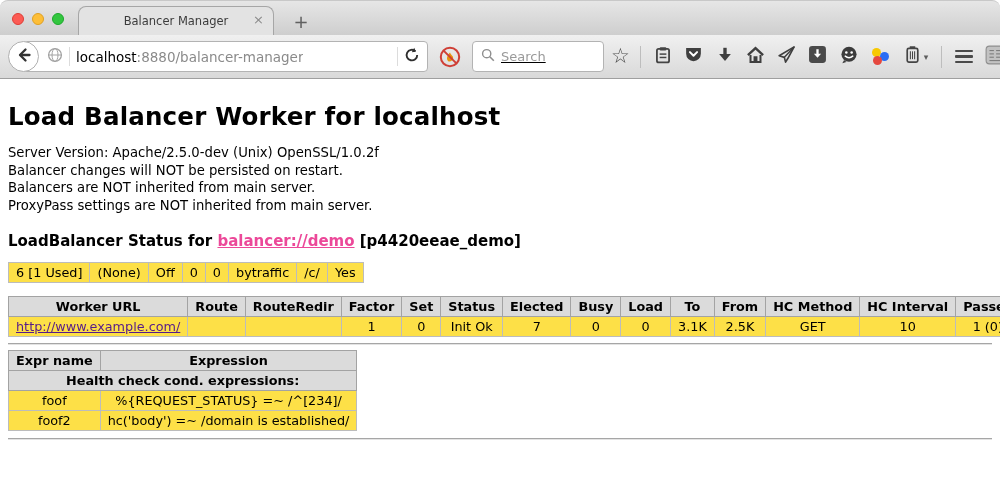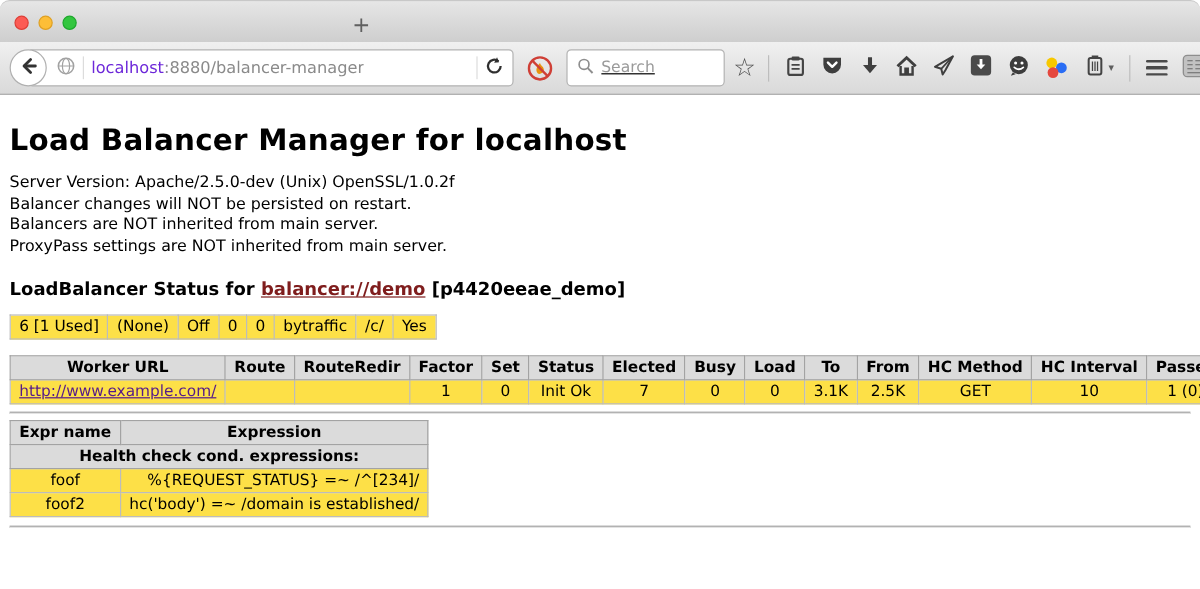--- a/index.html
+++ b/index.html
@@ -24,21 +24,21 @@
   .newtab { position:absolute; left:290px; bottom:3px; font-size:18px; color:#606060; width:22px; text-align:center; }
 
   .navbar { height:44px; background:linear-gradient(#f0f0f0,#d9d9d9); border-bottom:1px solid #9f9f9f;
             display:flex; align-items:center; padding:0 8px; }
   .back-btn { width:31px; height:31px; border-radius:50%; background:#fff; border:1px solid #b0b0b0;
               display:flex; align-items:center; justify-content:center; position:relative; z-index:2; flex:0 0 auto; }
   .url-field { width:405px; height:31px; background:#fff; border:1px solid #b3b3b3; border-radius:4px;
                display:flex; align-items:center; gap:6px; padding:0 7px 0 23px; margin-left:-16px;
                font-size:13.5px; flex:0 0 auto; }
   .url-text { white-space:nowrap; overflow:hidden; }
-  .url-domain { color:#6d28d9; }
+  .url-domain { color:#000000; }
   .url-rest { color:#8a8a8a; }
   .vdiv { width:1px; height:19px; background:#dcdcdc; flex:0 0 auto; }
   .spacer { flex:1; }
   .noflash { margin:0 11px; width:22px; height:22px; flex:0 0 auto; }
   .search-field { width:132px; height:31px; background:#fff; border:1px solid #b3b3b3; border-radius:4px;
                   display:flex; align-items:center; gap:6px; padding:0 8px; flex:0 0 auto;text-decoration:underline; }
   .search-field input { border:none; outline:none; width:90px; font-size:13px; color:#444;
                         font-family:"DejaVu Sans",sans-serif; background:transparent; }
   .search-field input::placeholder { color:#9a9a9a; }
   .tool-btn { width:29px; height:30px; display:flex; align-items:center; justify-content:center; flex:0 0 auto; margin-left:2px; }
@@ -52,44 +52,48 @@
   .caret { font-size:9px; color:#5e5e5e; margin-left:3px; }
   .burger { display:flex; flex-direction:column; gap:3px; }
   .burger span { display:block; width:18px; height:2.6px; background:#4a4a4a; border-radius:1px; }
 
   
   .content { padding:0 8px; color:#000; }
   h1 { font-size:24.5px; font-weight:bold; margin:23px 0 13px; letter-spacing:0.2px; }
   .info { font-size:13.2px; line-height:17.6px; }
   h3 { font-size:15px; font-weight:bold; margin:18px 0 12px; }
   a { color:#551a8b; text-decoration:underline; }
-  h3 a { color:#7f1d1d; }
+  h3 a { color:#ec4899; }
 
   table.t { border-collapse:collapse; border:1px solid #8f8f8f; }
   table.t th { background:#dbdbdb; border:1px solid #a3a3a3; padding:2px 7px;
                font-size:12.8px; font-weight:bold; white-space:nowrap; text-align:center; }
   table.t td { border:1px solid #bcbcbc; padding:2px 7px; font-size:12.8px;
                text-align:center; white-space:nowrap; background:#fde047; }
   .worker-table { margin-top:13px; }
-  .worker-table td.cell-left, .health-table td.cell-left { text-align:right; }
+  .worker-table td.cell-left, .health-table td.cell-left { text-align:center; }
   .health-table { margin-top:2px; }
   hr.rule { border:0; height:2px; background:#a6a6a6; border-bottom:1px solid #e3e3e3; margin:6px 0 5px; }
   hr.rule.bottom { margin-top:7px; }
 </style>
 </head>
 <body>
 
 <div class="wrapper">
 
   <div class="chrome">
     <div class="tabbar">
       <div class="lights">
         <div class="light red"></div>
         <div class="light yellow"></div>
         <div class="light green"></div>
+      </div>
+      <div class="tab">
+        <span>Balancer Manager</span>
+        <span class="tab-close">×</span>
       </div>
       <div class="newtab">+</div>
     </div>
 
     <div class="navbar">
       <div class="back-btn">
         <span>
           <svg width="16" height="16" viewBox="0 0 16 16">
               <path d="M9.5 2.5 L4 8 L9.5 13.5" stroke="#333" stroke-width="2.3" fill="none" stroke-linecap="round" stroke-linejoin="round"></path>
               <line x1="4.6" y1="8" x2="13.5" y2="8" stroke="#333" stroke-width="2.3" stroke-linecap="round"></line>
@@ -252,21 +256,21 @@
                 <line x1="10" y1="11" x2="14" y2="11"></line>
                 <line x1="4" y1="14" x2="14" y2="14"></line>
               </g>
             </svg>
         </span>
       </div>
     </div>
   </div>
 
   <div class="content">
-    <h1>Load Balancer Manager for localhost</h1>
+    <h1>Load Balancer Worker for localhost</h1>
 
     <div class="info">
       <div>Server Version: Apache/2.5.0-dev (Unix) OpenSSL/1.0.2f</div>
       <div>Balancer changes will NOT be persisted on restart.</div>
       <div>Balancers are NOT inherited from main server.</div>
       <div>ProxyPass settings are NOT inherited from main server.</div>
     </div>
 
     <h3><span>LoadBalancer Status for </span><a href="#">balancer://demo</a><span> [p4420eeae_demo]</span></h3>
 

